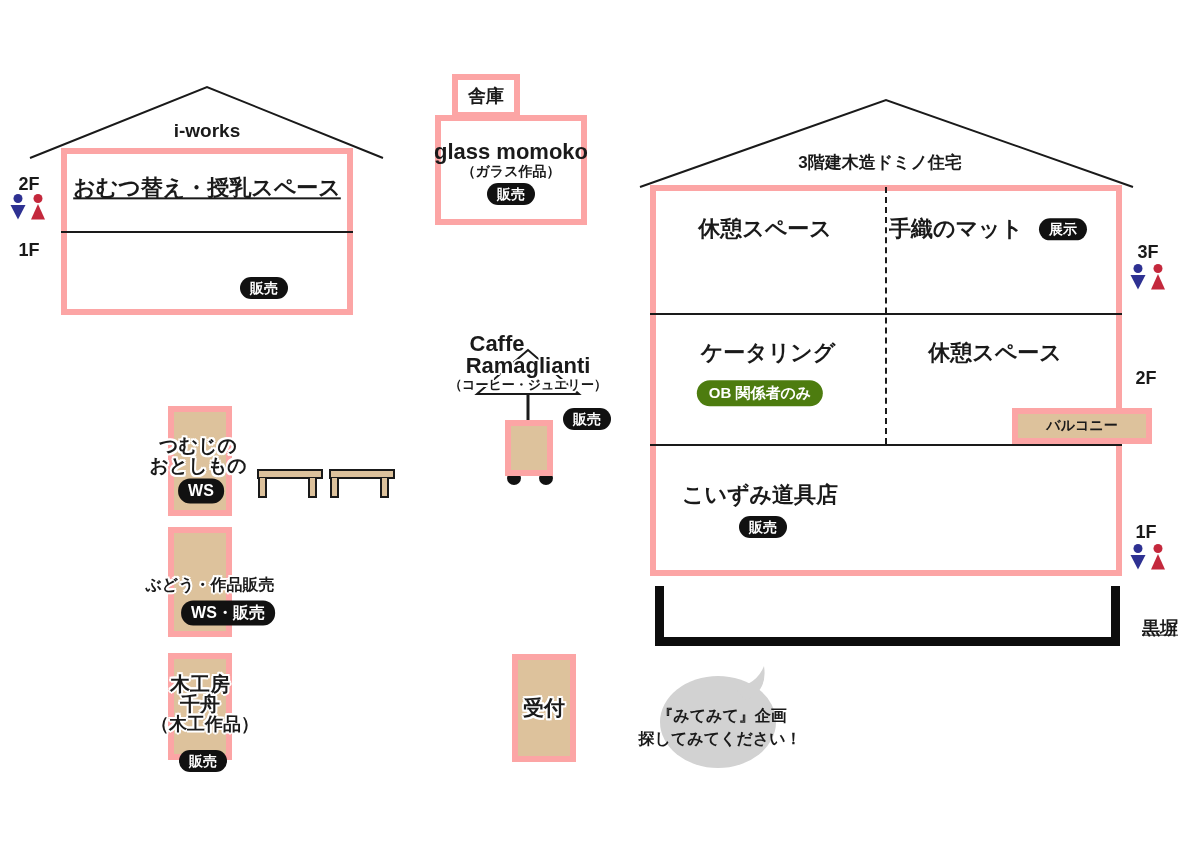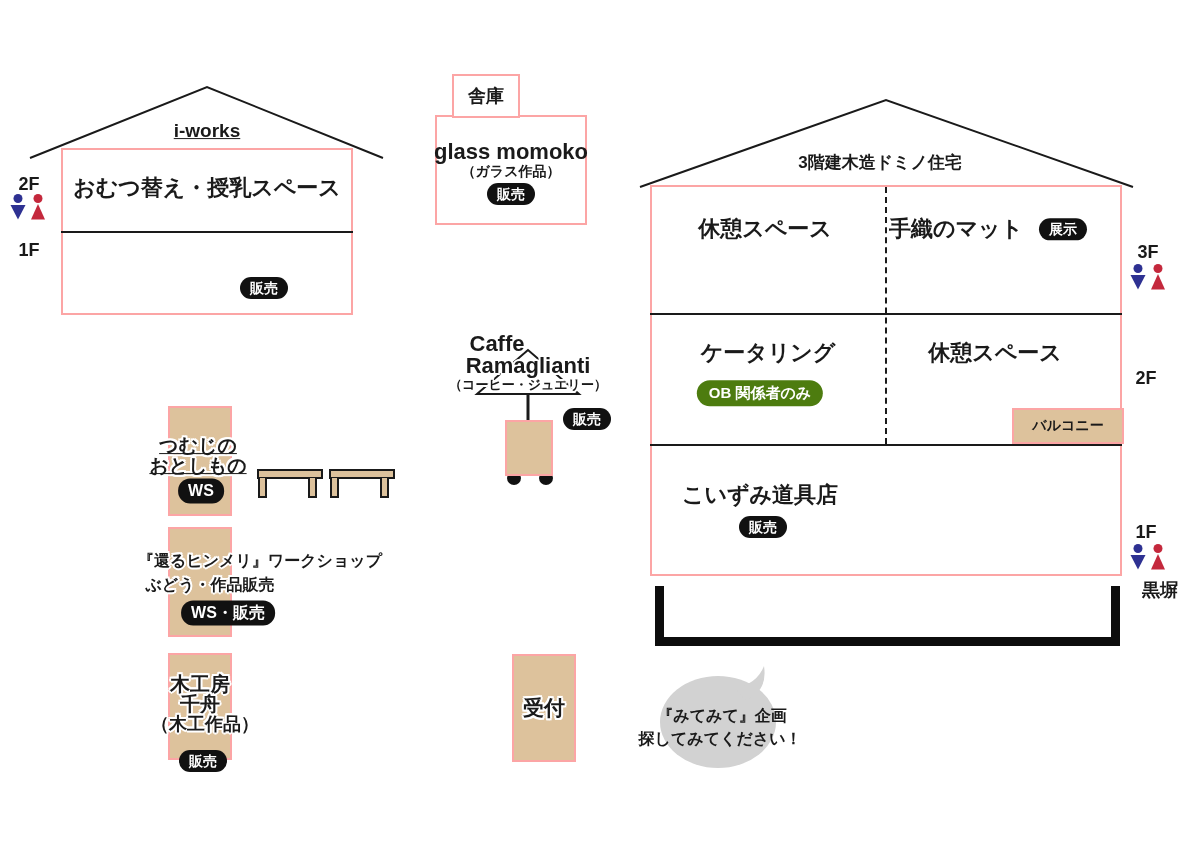--- a/index.html
+++ b/index.html
@@ -6,21 +6,21 @@
   html,body { background:#ffffff; }
   .canvas {
     position: relative;
     width: 1200px; height: 848px;
     background: #ffffff;
     font-family: "Liberation Sans", sans-serif;
     color: #1a1a1a;
     overflow: hidden;
   }
   svg.overlay { position:absolute; left:0; top:0; z-index:0; }
-  .box { position:absolute; border:2px solid #fca5a5; z-index:1; }
+  .box { position:absolute; border:6px solid #fca5a5; z-index:1; }
   .tan { background:#ddc29c; }
   .white { background:#ffffff; }
   .hline { position:absolute; border-top:2px solid #1a1a1a; z-index:1; }
   .dash { position:absolute; border-left:2px dashed #1a1a1a; z-index:1; }
   .fence { position:absolute; border:9px solid #0d0d0d; border-top:none; z-index:1; background:transparent; }
   .t { position:absolute; font-weight:bold; white-space:nowrap;
        transform:translate(-50%,-50%); z-index:3; color:#1a1a1a; line-height:1.15; }
   .row { display:flex; align-items:center; gap:16px; }
   .pill { display:inline-block; background:#111111; color:#ffffff;
           border-radius:12px; padding:2px 10px; font-size:14px; font-weight:bold;
@@ -34,21 +34,21 @@
   .fill-center { position:absolute; z-index:2; display:flex; align-items:center;
        justify-content:center; font-weight:bold; }
   .icons { position:absolute; z-index:3; }
   .table { position:absolute; z-index:1; }
   .table .top { position:absolute; left:0; right:0; top:0; height:10px;
        background:#ddc29c; border:2px solid #1a1a1a; }
   .table .leg { position:absolute; top:9px; width:9px; height:20px;
        background:#ddc29c; border:2px solid #1a1a1a; border-top:none; }
   .table .leg.l { left:1px; } .table .leg.r { right:6px; }
   .f18 { font-size:18px; } .f17 { font-size:17px; } .f16 { font-size:16px; }
-  .f22 { font-size:22px; } .f19 { font-size:19px;text-decoration:underline; } .f20 { font-size:20px; }
+  .f22 { font-size:22px; } .f19 { font-size:19px; } .f20 { font-size:20px; }
   .f14 { font-size:14px; } .f13 { font-size:13px; } .f21 { font-size:21px;margin-top:25px; }
 </style>
 </head>
 <body>
 
 <div class="canvas">
 
   <svg class="overlay" width="1200" height="848" viewBox="0 0 1200 848">
     <polyline points="30,158 207,87 383,158" fill="none" stroke="#1a1a1a" stroke-width="2"></polyline>
     <polyline points="640,187 886,100 1133,187" fill="none" stroke="#1a1a1a" stroke-width="2"></polyline>
@@ -71,21 +71,21 @@
       <circle cx="9" cy="4.5" r="4.5" fill="#2e3192"></circle>
       <path d="M1.5 11 L16.5 11 L9 25.5 Z" fill="#2e3192"></path>
     </g>
     <g>
       <circle cx="29" cy="4.5" r="4.5" fill="#c4283c"></circle>
       <path d="M29 10 L36 25.5 L22 25.5 Z" fill="#c4283c"></path>
     </g>
   </svg>
   <div class="t f18" style="left:29px; top:250px;">1F</div>
 
-  <div class="t f22" style="left:207px; top:188px;">おむつ替え・授乳スペース</div>
+  <div class="t f22" style="left:207px; top:188px;text-decoration:underline;">おむつ替え・授乳スペース</div>
   <div class="t" style="left:264px; top:288px;">
     <span class="pill">販売</span>
   </div>
 
 
   <div class="box white" style="left:435px; top:115px; width:152px; height:110px;"></div>
   <div class="box white fill-center f18" style="left:452px; top:74px; width:68px; height:44px; z-index:2;">
     <span>舎庫</span>
   </div>
   <div class="t f22" style="left:511px; top:152px;">glass momoko</div>
@@ -106,21 +106,21 @@
     <span class="f22">手織のマット</span>
     <span class="pill">展示</span>
   </div>
 
   <div class="t f22" style="left:768px; top:353px;">ケータリング</div>
   <div class="t" style="left:760px; top:393px;">
     <span class="pill-navy">OB 関係者のみ</span>
   </div>
   <div class="t f22" style="left:995px; top:353px;">休憩スペース</div>
 
-  <div class="box tan fill-center f14" style="left:1012px; top:408px; width:112px; height:36px; z-index:2;">
+  <div class="box tan fill-center f14" style="left:1012px; top:408px; width:140px; height:36px; z-index:2;">
     <span>バルコニー</span>
   </div>
 
   <div class="t f22" style="left:760px; top:495px;">こいずみ道具店</div>
   <div class="t" style="left:763px; top:527px;">
     <span class="pill">販売</span>
   </div>
 
   <div class="t f18" style="left:1148px; top:252px;">3F</div>
   <svg class="icons" style="left:1129px; top:264px;" width="40" height="26" viewBox="0 0 40 26">
@@ -140,21 +140,21 @@
       <circle cx="9" cy="4.5" r="4.5" fill="#2e3192"></circle>
       <path d="M1.5 11 L16.5 11 L9 25.5 Z" fill="#2e3192"></path>
     </g>
     <g>
       <circle cx="29" cy="4.5" r="4.5" fill="#c4283c"></circle>
       <path d="M29 10 L36 25.5 L22 25.5 Z" fill="#c4283c"></path>
     </g>
   </svg>
 
   <div class="fence" style="left:655px; top:586px; width:465px; height:60px;"></div>
-  <div class="t f18" style="left:1160px; top:590px;">黒塀</div>
+  <div class="t f18" style="left:1160px; top:628px;text-decoration:underline;">黒塀</div>
 
   <div class="box tan" style="left:505px; top:420px; width:48px; height:56px;"></div>
   <div class="t f22 halo" style="left:497px; top:344px;">Caffe</div>
   <div class="t f22 halo" style="left:528px; top:366px;">Ramaglianti</div>
   <div class="t f13 halo" style="left:528px; top:385px;">（コーヒー・ジュエリー）</div>
   <div class="t" style="left:587px; top:419px;">
     <span class="pill">販売</span>
   </div>
 
   <div class="box tan" style="left:168px; top:406px; width:64px; height:110px;"></div>
@@ -169,21 +169,20 @@
     <div class="leg l"></div>
     <div class="leg r"></div>
   </div>
   <div class="table" style="left:329px; top:469px; width:66px; height:30px;">
     <div class="top"></div>
     <div class="leg l"></div>
     <div class="leg r"></div>
   </div>
 
   <div class="box tan" style="left:168px; top:527px; width:64px; height:110px;"></div>
-  <div class="t f16 halo" style="left:260px; top:561px;">『還るヒンメリ』ワークショップ</div>
   <div class="t f16 halo" style="left:210px; top:585px;">ぶどう・作品販売</div>
   <div class="t" style="left:228px; top:613px;">
     <span class="pill" style="font-size:16px;">WS・販売</span>
   </div>
 
   <div class="box tan" style="left:168px; top:653px; width:64px; height:107px;"></div>
   <div class="t f20 halo" style="left:200px; top:684px;">木工房</div>
   <div class="t f20 halo" style="left:200px; top:704px;">千舟</div>
   <div class="t f18 halo" style="left:205px; top:724px;">（木工作品）</div>
   <div class="t" style="left:203px; top:761px;">

